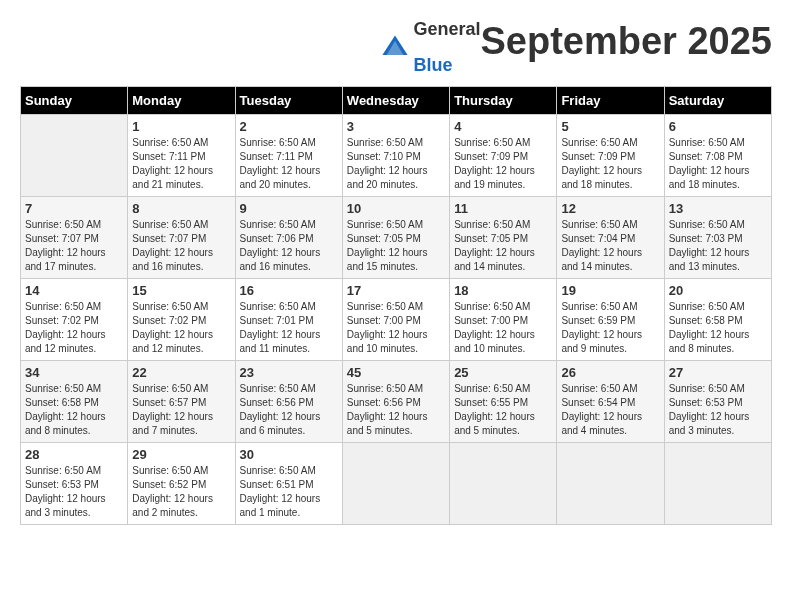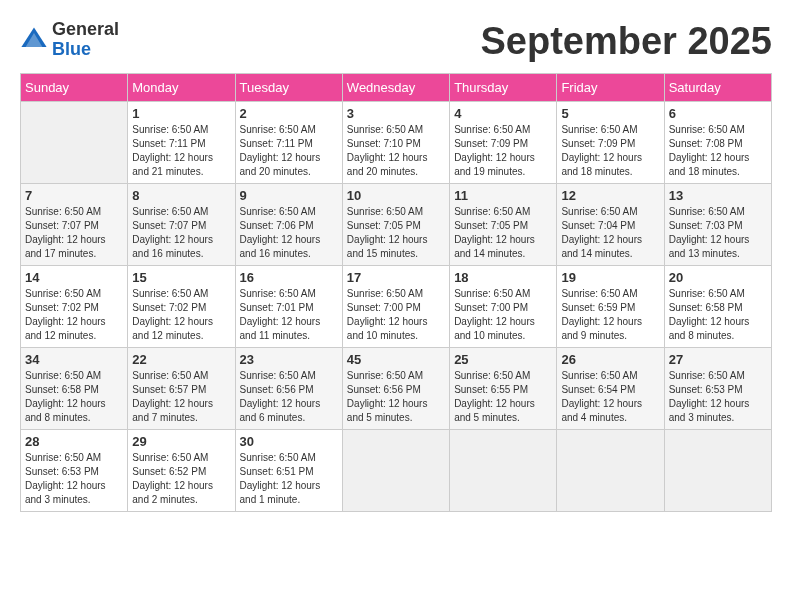--- a/index.html
+++ b/index.html
@@ -5,38 +5,38 @@
     * { margin: 0; padding: 0; box-sizing: border-box; }
     body {
       font-family: Arial, sans-serif;
       background: #fff;
       width: 792px;
       min-height: 612px;
       padding: 20px;
     }
     .header {
       display: flex;
-      justify-content: space-between;
+      justify-content: flex-end;
       align-items: flex-start;
       margin-bottom: 10px;
     }
     .logo {
       display: flex;
       align-items: center;
       gap: 4px;
     }
     .logo-text {
       display: flex;
       flex-direction: column;
       font-size: 18px;
       font-weight: bold;
       line-height: 1.1;
     }
     .logo-general { color: #333; }
-    .logo-blue { color: #1a6abf; }
+    .logo-blue { color: #1a6abf; margin-top: 16px; }
     .logo-icon {
       width: 28px;
       height: 28px;
     }
     .title-block {
       text-align: right;
     }
     .month-title {
       font-size: 38px;
       font-weight: bold;
@@ -45,26 +45,26 @@
     .location {
       font-size: 14px;
       color: #555;
     }
     table {
       width: 100%;
       border-collapse: collapse;
       font-size: 11px;
     }
     thead tr th {
-      background-color: #ec4899;
+      background-color: #000000;
       color: white;
       padding: 6px 4px;
       text-align: left;
       font-size: 13px;
-      font-weight: normal;
+      font-weight: bold;
       border: 1px solid #ccc;
     }
     tbody tr td {
       border: 1px solid #ccc;
       vertical-align: top;
       padding: 4px;
       width: calc(100% / 7);
       min-height: 80px;
     }
     tbody tr:nth-child(odd) td {

